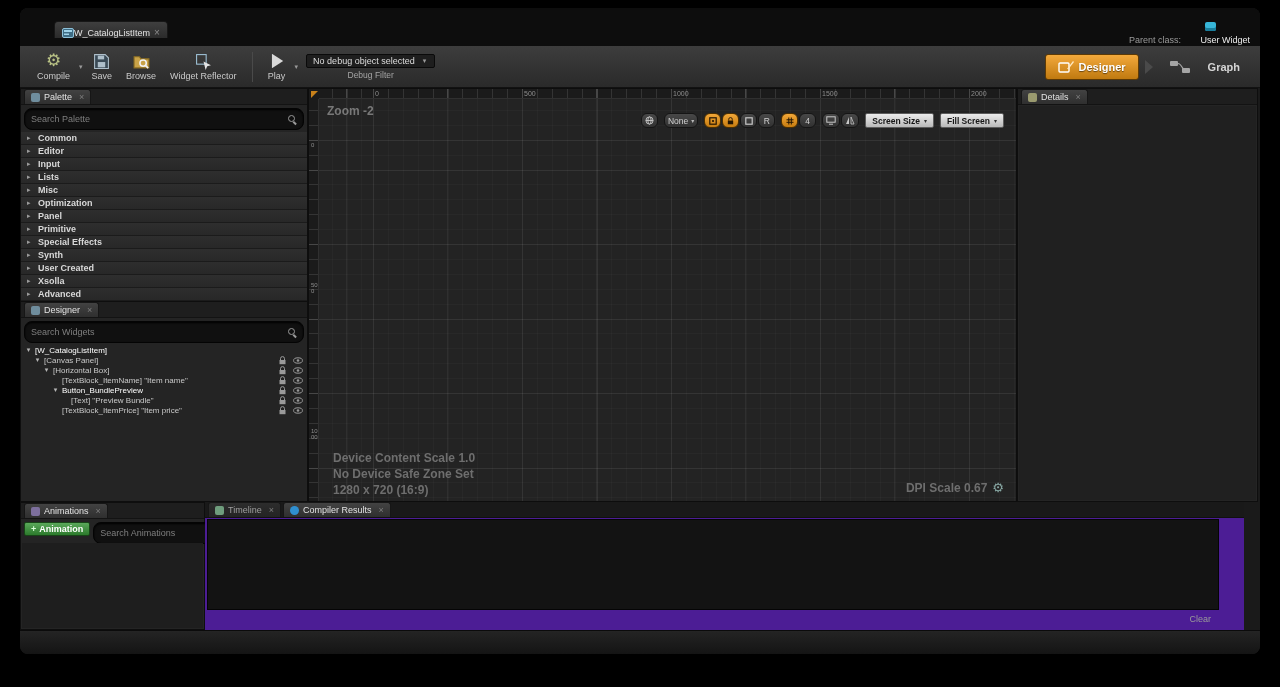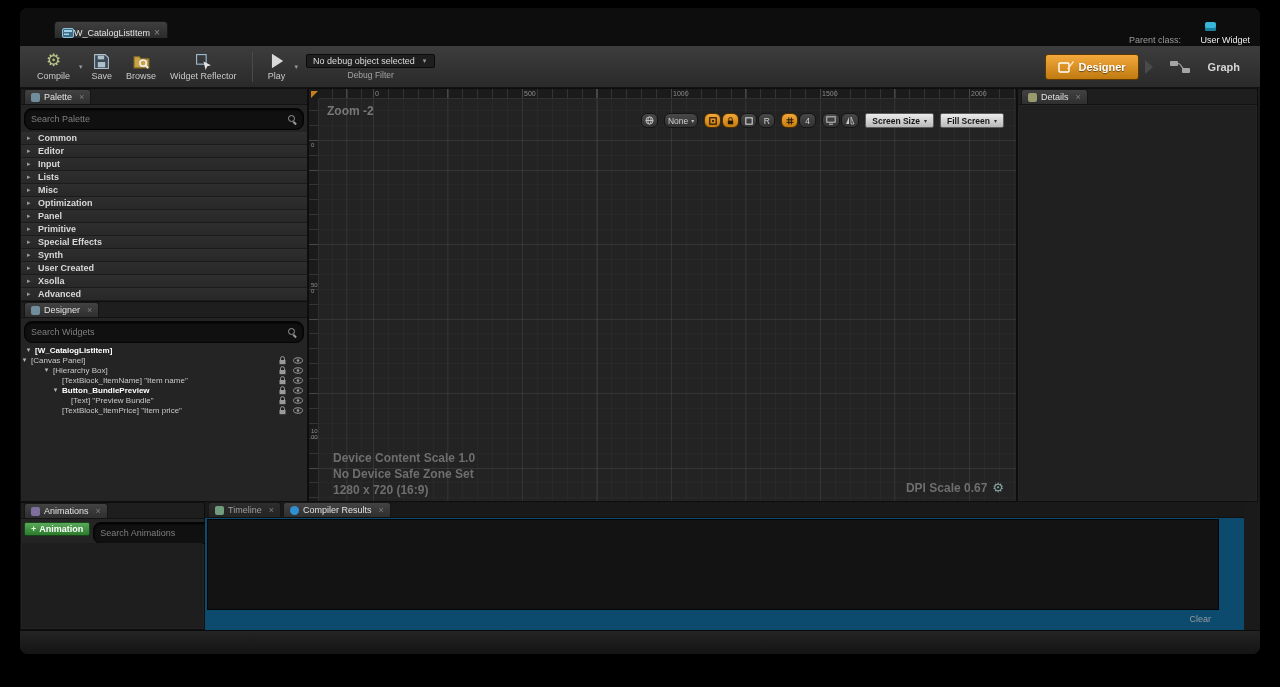--- a/index.html
+++ b/index.html
@@ -68,21 +68,21 @@
   .p-row{height:13px;display:flex;align-items:center;gap:5px;padding-left:6px;
     background:linear-gradient(#2e2e2e,#282828);border-bottom:1px solid #1b1b1b;cursor:pointer}
   .p-row .exp{color:#9a9a9a;font-size:7px;width:6px}
   .p-label{font-size:9px;font-weight:bold;color:#d8d8d8}
 
   
   #hierarchy{left:0;top:293px;width:288px;height:201px}
   .h-row{height:10px;display:flex;align-items:center;gap:3px;padding-right:4px;cursor:pointer}
   .h-row .exp{color:#b5b5b5;font-size:7px;width:7px;flex:none;text-align:center}
   .h-label{font-size:8px;color:#c9c9c9;white-space:nowrap;overflow:hidden}
-  .h-row.bold .h-label{font-weight:bold;color:#fff}
+  .h-row.bold .h-label{font-weight:normal;color:#fff}
   .row-icons{margin-left:auto;display:flex;gap:7px;align-items:center}
 
   
   #canvas{position:absolute;left:288px;top:80px;width:709px;height:414px;background:#232323;border:1px solid #0d0d0d;overflow:hidden}
   .ruler-corner{position:absolute;left:0;top:0;width:10px;height:10px;background:#1b1b1b;z-index:3}
   .ruler-corner::after{content:"";position:absolute;left:2px;top:2px;border-left:7px solid #c8811a;border-bottom:7px solid transparent}
   .ruler-h{position:absolute;left:10px;top:0;right:0;height:10px;background:#1b1b1b;border-bottom:1px solid #303030;z-index:3;
     background-image:repeating-linear-gradient(90deg,#474747 0 1px,transparent 1px 74.5px),
                      repeating-linear-gradient(90deg,#343434 0 1px,transparent 1px 14.9px);
     background-position:54px 0}
@@ -133,21 +133,21 @@
   #details .body{position:absolute;left:1px;right:1px;top:17px;bottom:1px;background:#202020}
 
   
   #anim-panel{left:0;top:494px;width:185px;height:128px}
   .anim-controls{display:flex;gap:3px;padding:3px}
   .add-anim{height:14px;display:flex;align-items:center;gap:3px;padding:0 6px;
     background:linear-gradient(#5aa85a,#2c7a2c);border:1px solid #174517;border-radius:2px;
     font-size:9px;font-weight:bold;color:#fff;cursor:pointer;white-space:nowrap}
   .add-anim .plus{color:#d8ffd8;font-weight:bold}
   .anim-body{position:absolute;left:1px;right:1px;top:40px;bottom:1px;background:#1e1e1e}
-  #bottom-right{position:absolute;left:185px;top:494px;right:16px;height:128px;background:#0c4a6e}
+  #bottom-right{position:absolute;left:185px;top:494px;right:16px;height:128px;background:#4c1d95}
   .br-tabs{height:16px;display:flex;align-items:flex-end;gap:2px;padding-left:3px;background:#191919;border-bottom:1px solid #101010}
   .compiler-box{position:absolute;left:2px;top:17px;width:1012px;bottom:20px;background:#131313;border:1px solid #050505}
   .clear-row{position:absolute;left:2px;width:1012px;bottom:4px;height:14px;display:flex;align-items:center;justify-content:flex-end;padding-right:8px}
   .clear-row span{font-size:9px;color:#9a9a9a;cursor:pointer}
 
   
   .footer{position:absolute;left:0;right:0;bottom:0;height:24px;background:linear-gradient(#242424,#141414);border-top:1px solid #0b0b0b}
 
   .ico{display:inline-block;vertical-align:middle}
 </style>
@@ -354,38 +354,38 @@
               <path d="M1.5 4V2.6a2 2 0 014 0V4" fill="none" stroke="#9a9a9a"></path>
               <rect x="0.5" y="4" width="6" height="4.2" fill="#9a9a9a"></rect>
             </svg>
             <svg width="10" height="7" viewBox="0 0 10 7">
               <ellipse cx="5" cy="3.5" rx="4.4" ry="2.7" fill="none" stroke="#9a9a9a"></ellipse>
               <circle cx="5" cy="3.5" r="1.3" fill="#9a9a9a"></circle>
             </svg>
           </span>
         </div>
 
-        <div class="h-row" style="">
+        <div class="h-row" style="padding-left: 13px;">
           <span class="exp">▾</span>
           <span class="h-label">[Canvas Panel]</span>
           <span class="row-icons">
             <svg width="7" height="9" viewBox="0 0 7 9">
               <path d="M1.5 4V2.6a2 2 0 014 0V4" fill="none" stroke="#9a9a9a"></path>
               <rect x="0.5" y="4" width="6" height="4.2" fill="#9a9a9a"></rect>
             </svg>
             <svg width="10" height="7" viewBox="0 0 10 7">
               <ellipse cx="5" cy="3.5" rx="4.4" ry="2.7" fill="none" stroke="#9a9a9a"></ellipse>
               <circle cx="5" cy="3.5" r="1.3" fill="#9a9a9a"></circle>
             </svg>
           </span>
         </div>
 
         <div class="h-row" style="padding-left: 22px;">
           <span class="exp">▾</span>
-          <span class="h-label">[Hierarchy Box]</span>
+          <span class="h-label">[Horizontal Box]</span>
           <span class="row-icons">
             <svg width="7" height="9" viewBox="0 0 7 9">
               <path d="M1.5 4V2.6a2 2 0 014 0V4" fill="none" stroke="#9a9a9a"></path>
               <rect x="0.5" y="4" width="6" height="4.2" fill="#9a9a9a"></rect>
             </svg>
             <svg width="10" height="7" viewBox="0 0 10 7">
               <ellipse cx="5" cy="3.5" rx="4.4" ry="2.7" fill="none" stroke="#9a9a9a"></ellipse>
               <circle cx="5" cy="3.5" r="1.3" fill="#9a9a9a"></circle>
             </svg>
           </span>

